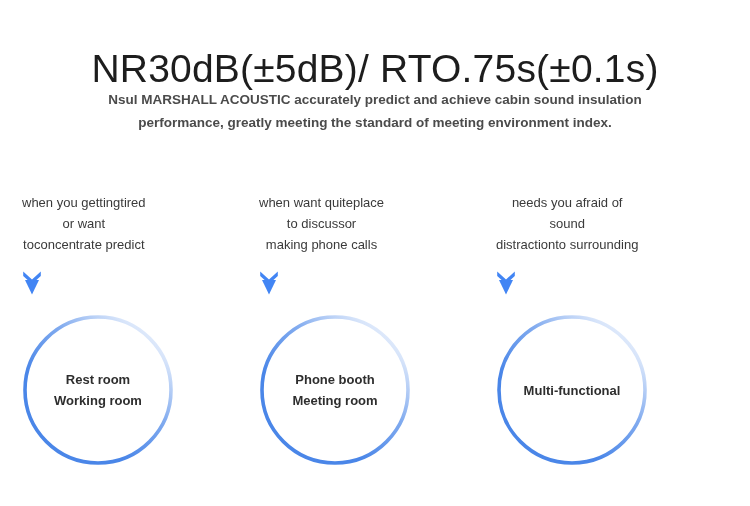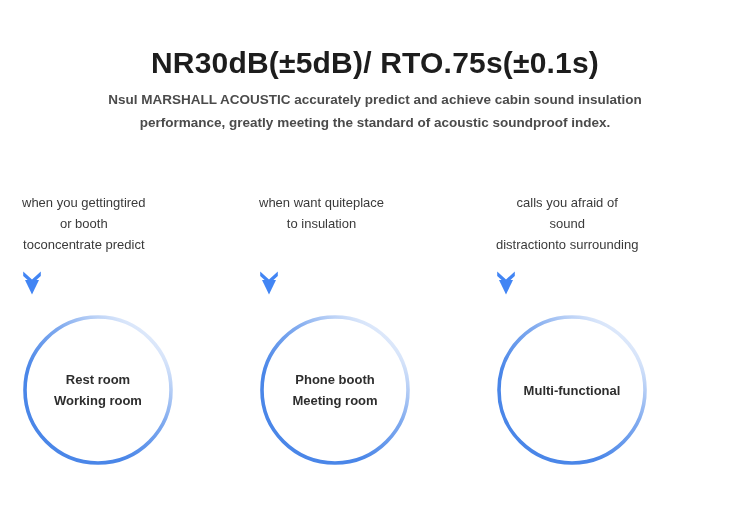--- a/index.html
+++ b/index.html
@@ -23,23 +23,23 @@
     height: 506px;
   }
 
   
   .headline {
     position: absolute;
     top: 22px;
     left: 0;
     width: 750px;
     text-align: center;
-    font-size: 30px;
+    font-size: 39px;
     line-height: 42px;
-    font-weight: 700;
+    font-weight: 400;
     letter-spacing: 0.2px;
     color: #1d1d1d;
     white-space: nowrap;
   }
 
   .subhead {
     position: absolute;
     top: 88px;
     left: 55px;
     width: 640px;
@@ -133,29 +133,29 @@
 </style>
 </head>
 <body>
 
 <div class="page">
 
   <h1 class="headline">NR30dB(±5dB)/ RTO.75s(±0.1s)</h1>
 
   <div class="subhead">
     <span class="line">Nsul MARSHALL ACOUSTIC accurately predict and achieve cabin sound insulation</span>
-    <span class="line">performance, greatly meeting the standard of acoustic soundproof index.</span>
+    <span class="line">performance, greatly meeting the standard of meeting environment index.</span>
   </div>
 
   <div class="columns">
 
     <div class="col">
       <div class="caption">
         <span class="line">when you gettingtired</span>
-        <span class="line">or booth</span>
+        <span class="line">or want</span>
         <span class="line">toconcentrate predict</span>
       </div>
 
       <div class="arrow-wrap">
         <svg width="20" height="26" viewBox="0 0 20 26">
           <path d="M1.2 1.5 L10 9.5 L18.8 1.5 L18.8 6.0 L10 14.0 L1.2 6.0 Z" fill="#4285f4"></path>
           <path d="M3.0 10.0 L17.0 10.0 L10 24.5 Z" fill="#4285f4"></path>
         </svg>
       </div>
 
@@ -175,21 +175,22 @@
         <div class="circle-label">
           <span class="line">Rest room</span>
           <span class="line">Working room</span>
         </div>
       </div>
     </div>
 
     <div class="col">
       <div class="caption">
         <span class="line">when want quiteplace</span>
-        <span class="line">to insulation</span>
+        <span class="line">to discussor</span>
+        <span class="line">making phone calls</span>
       </div>
 
       <div class="arrow-wrap">
         <svg width="20" height="26" viewBox="0 0 20 26">
           <path d="M1.2 1.5 L10 9.5 L18.8 1.5 L18.8 6.0 L10 14.0 L1.2 6.0 Z" fill="#4285f4"></path>
           <path d="M3.0 10.0 L17.0 10.0 L10 24.5 Z" fill="#4285f4"></path>
         </svg>
       </div>
 
       <div class="circle-wrap">
@@ -207,21 +208,21 @@
         </svg>
         <div class="circle-label">
           <span class="line">Phone booth</span>
           <span class="line">Meeting room</span>
         </div>
       </div>
     </div>
 
     <div class="col">
       <div class="caption">
-        <span class="line">calls you afraid of</span>
+        <span class="line">needs you afraid of</span>
         <span class="line">sound</span>
         <span class="line">distractionto surrounding</span>
       </div>
 
       <div class="arrow-wrap">
         <svg width="20" height="26" viewBox="0 0 20 26">
           <path d="M1.2 1.5 L10 9.5 L18.8 1.5 L18.8 6.0 L10 14.0 L1.2 6.0 Z" fill="#4285f4"></path>
           <path d="M3.0 10.0 L17.0 10.0 L10 24.5 Z" fill="#4285f4"></path>
         </svg>
       </div>

